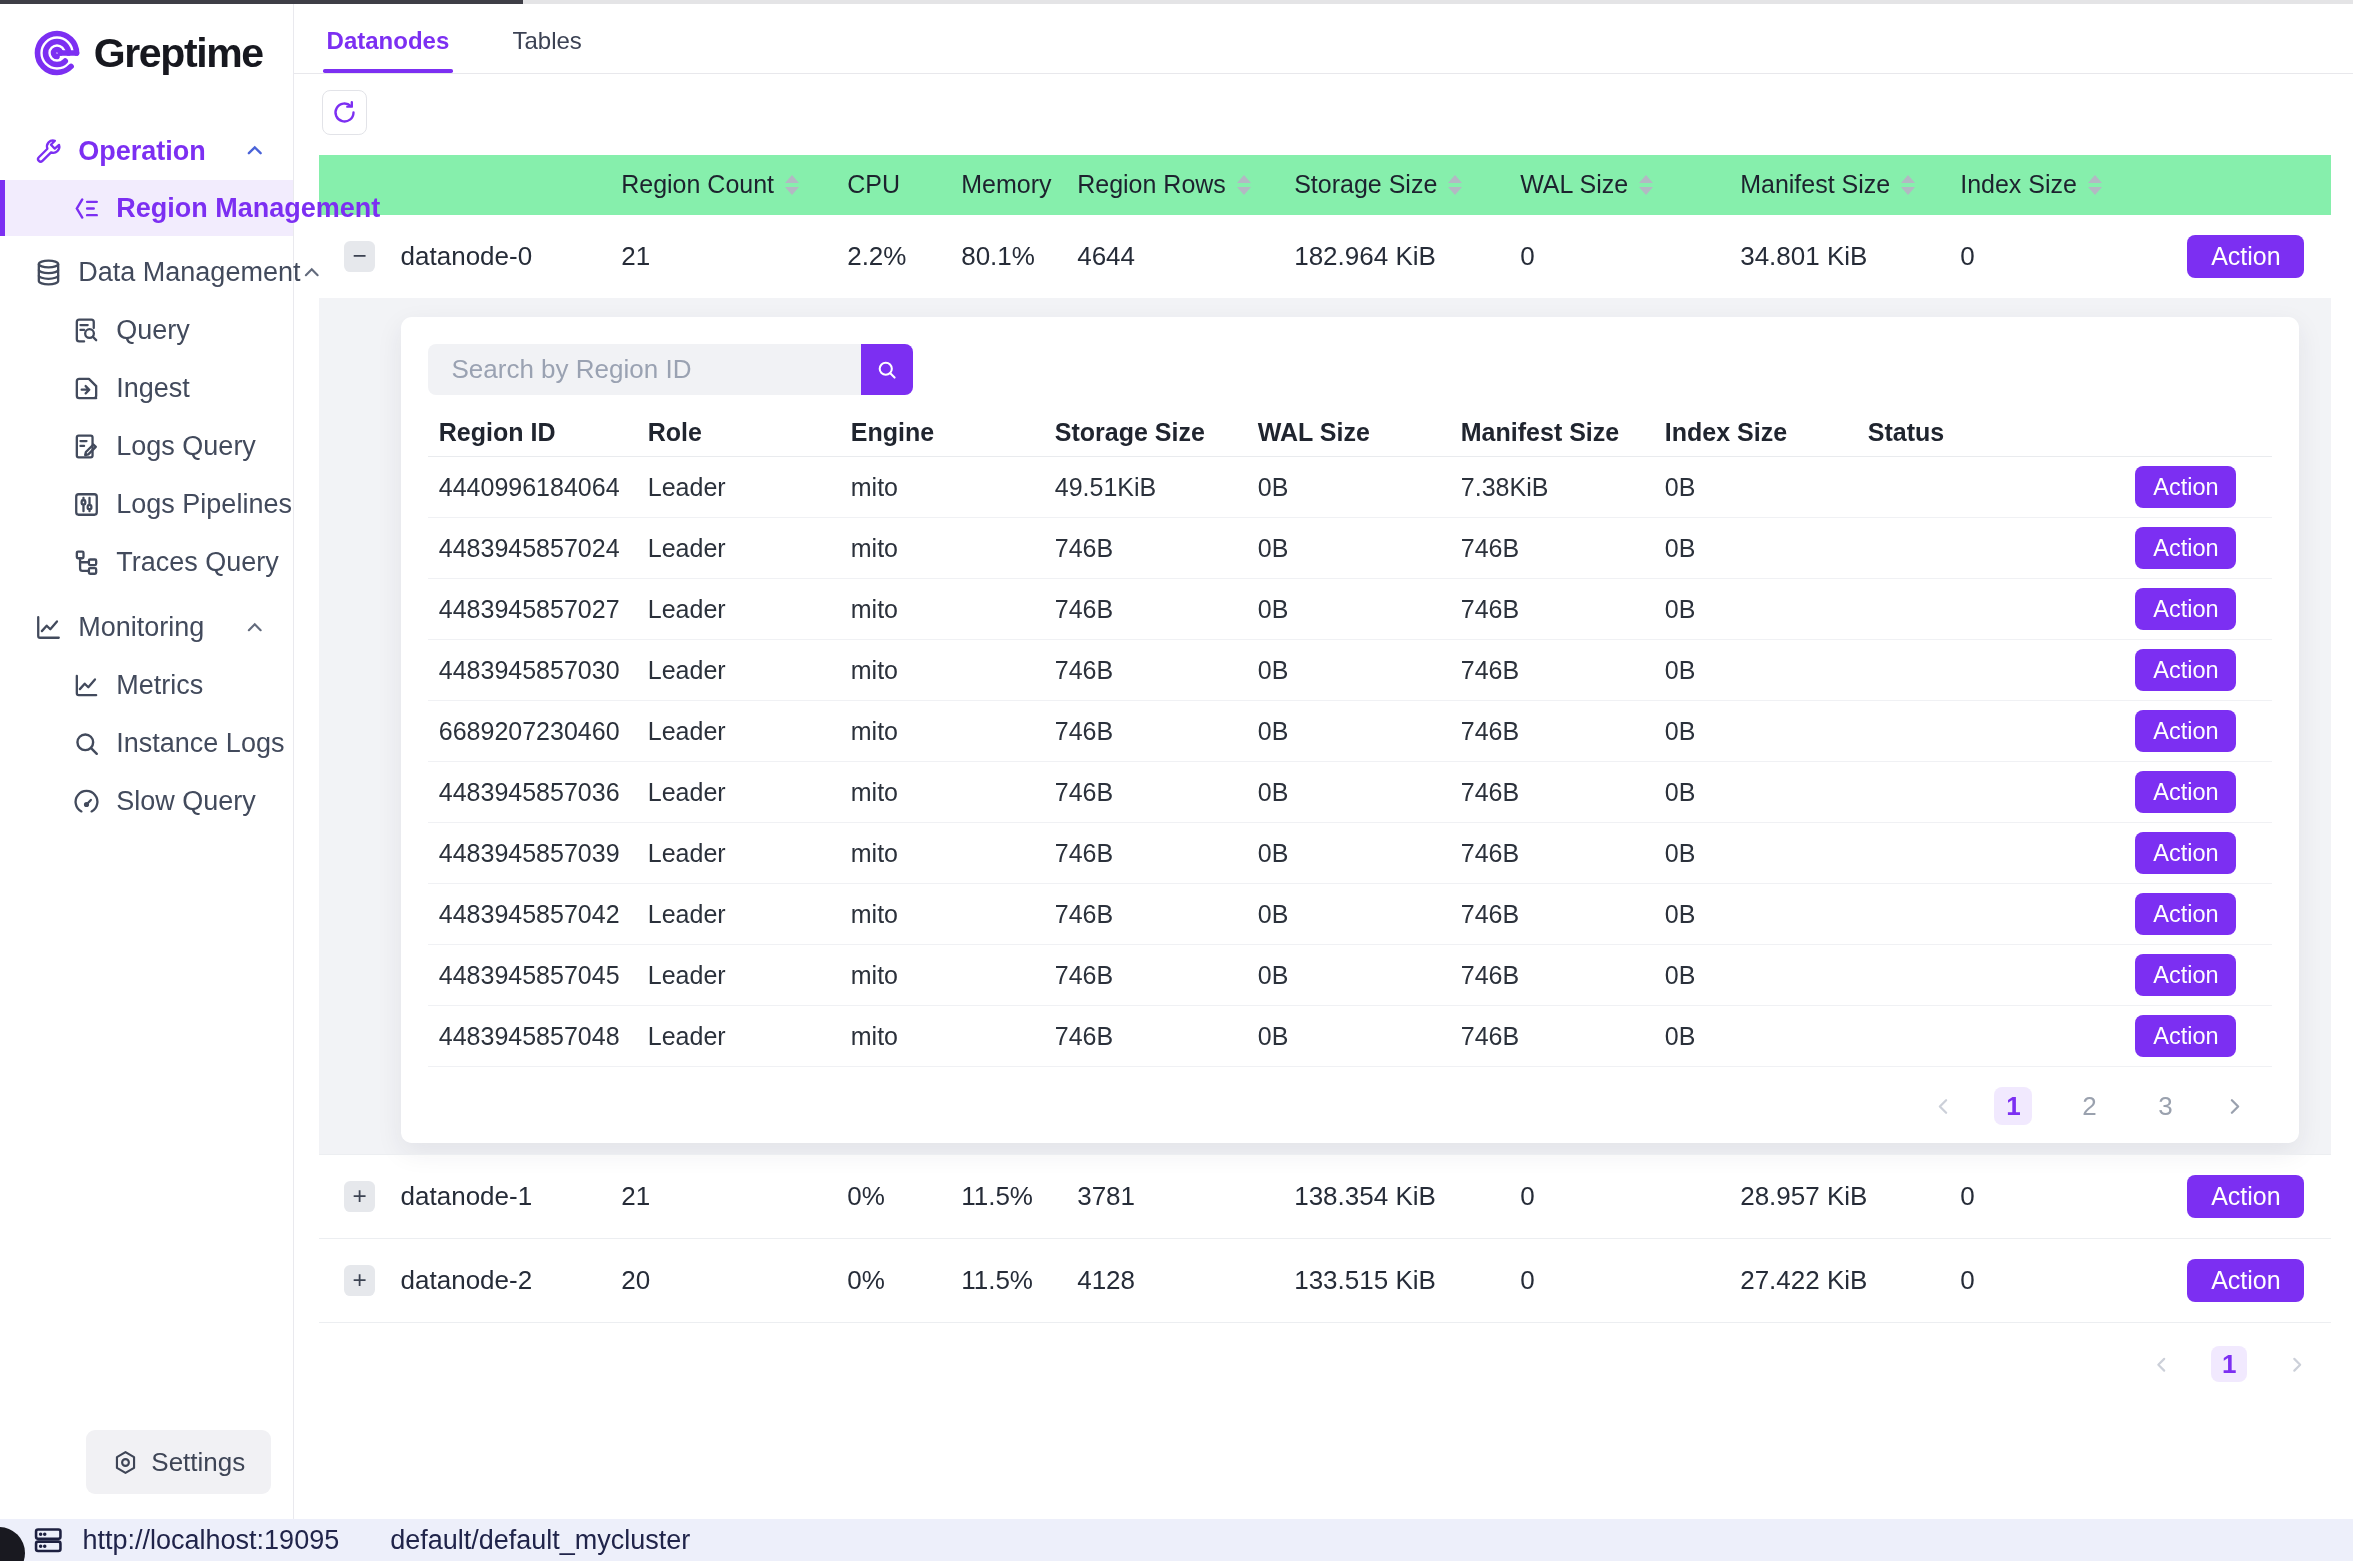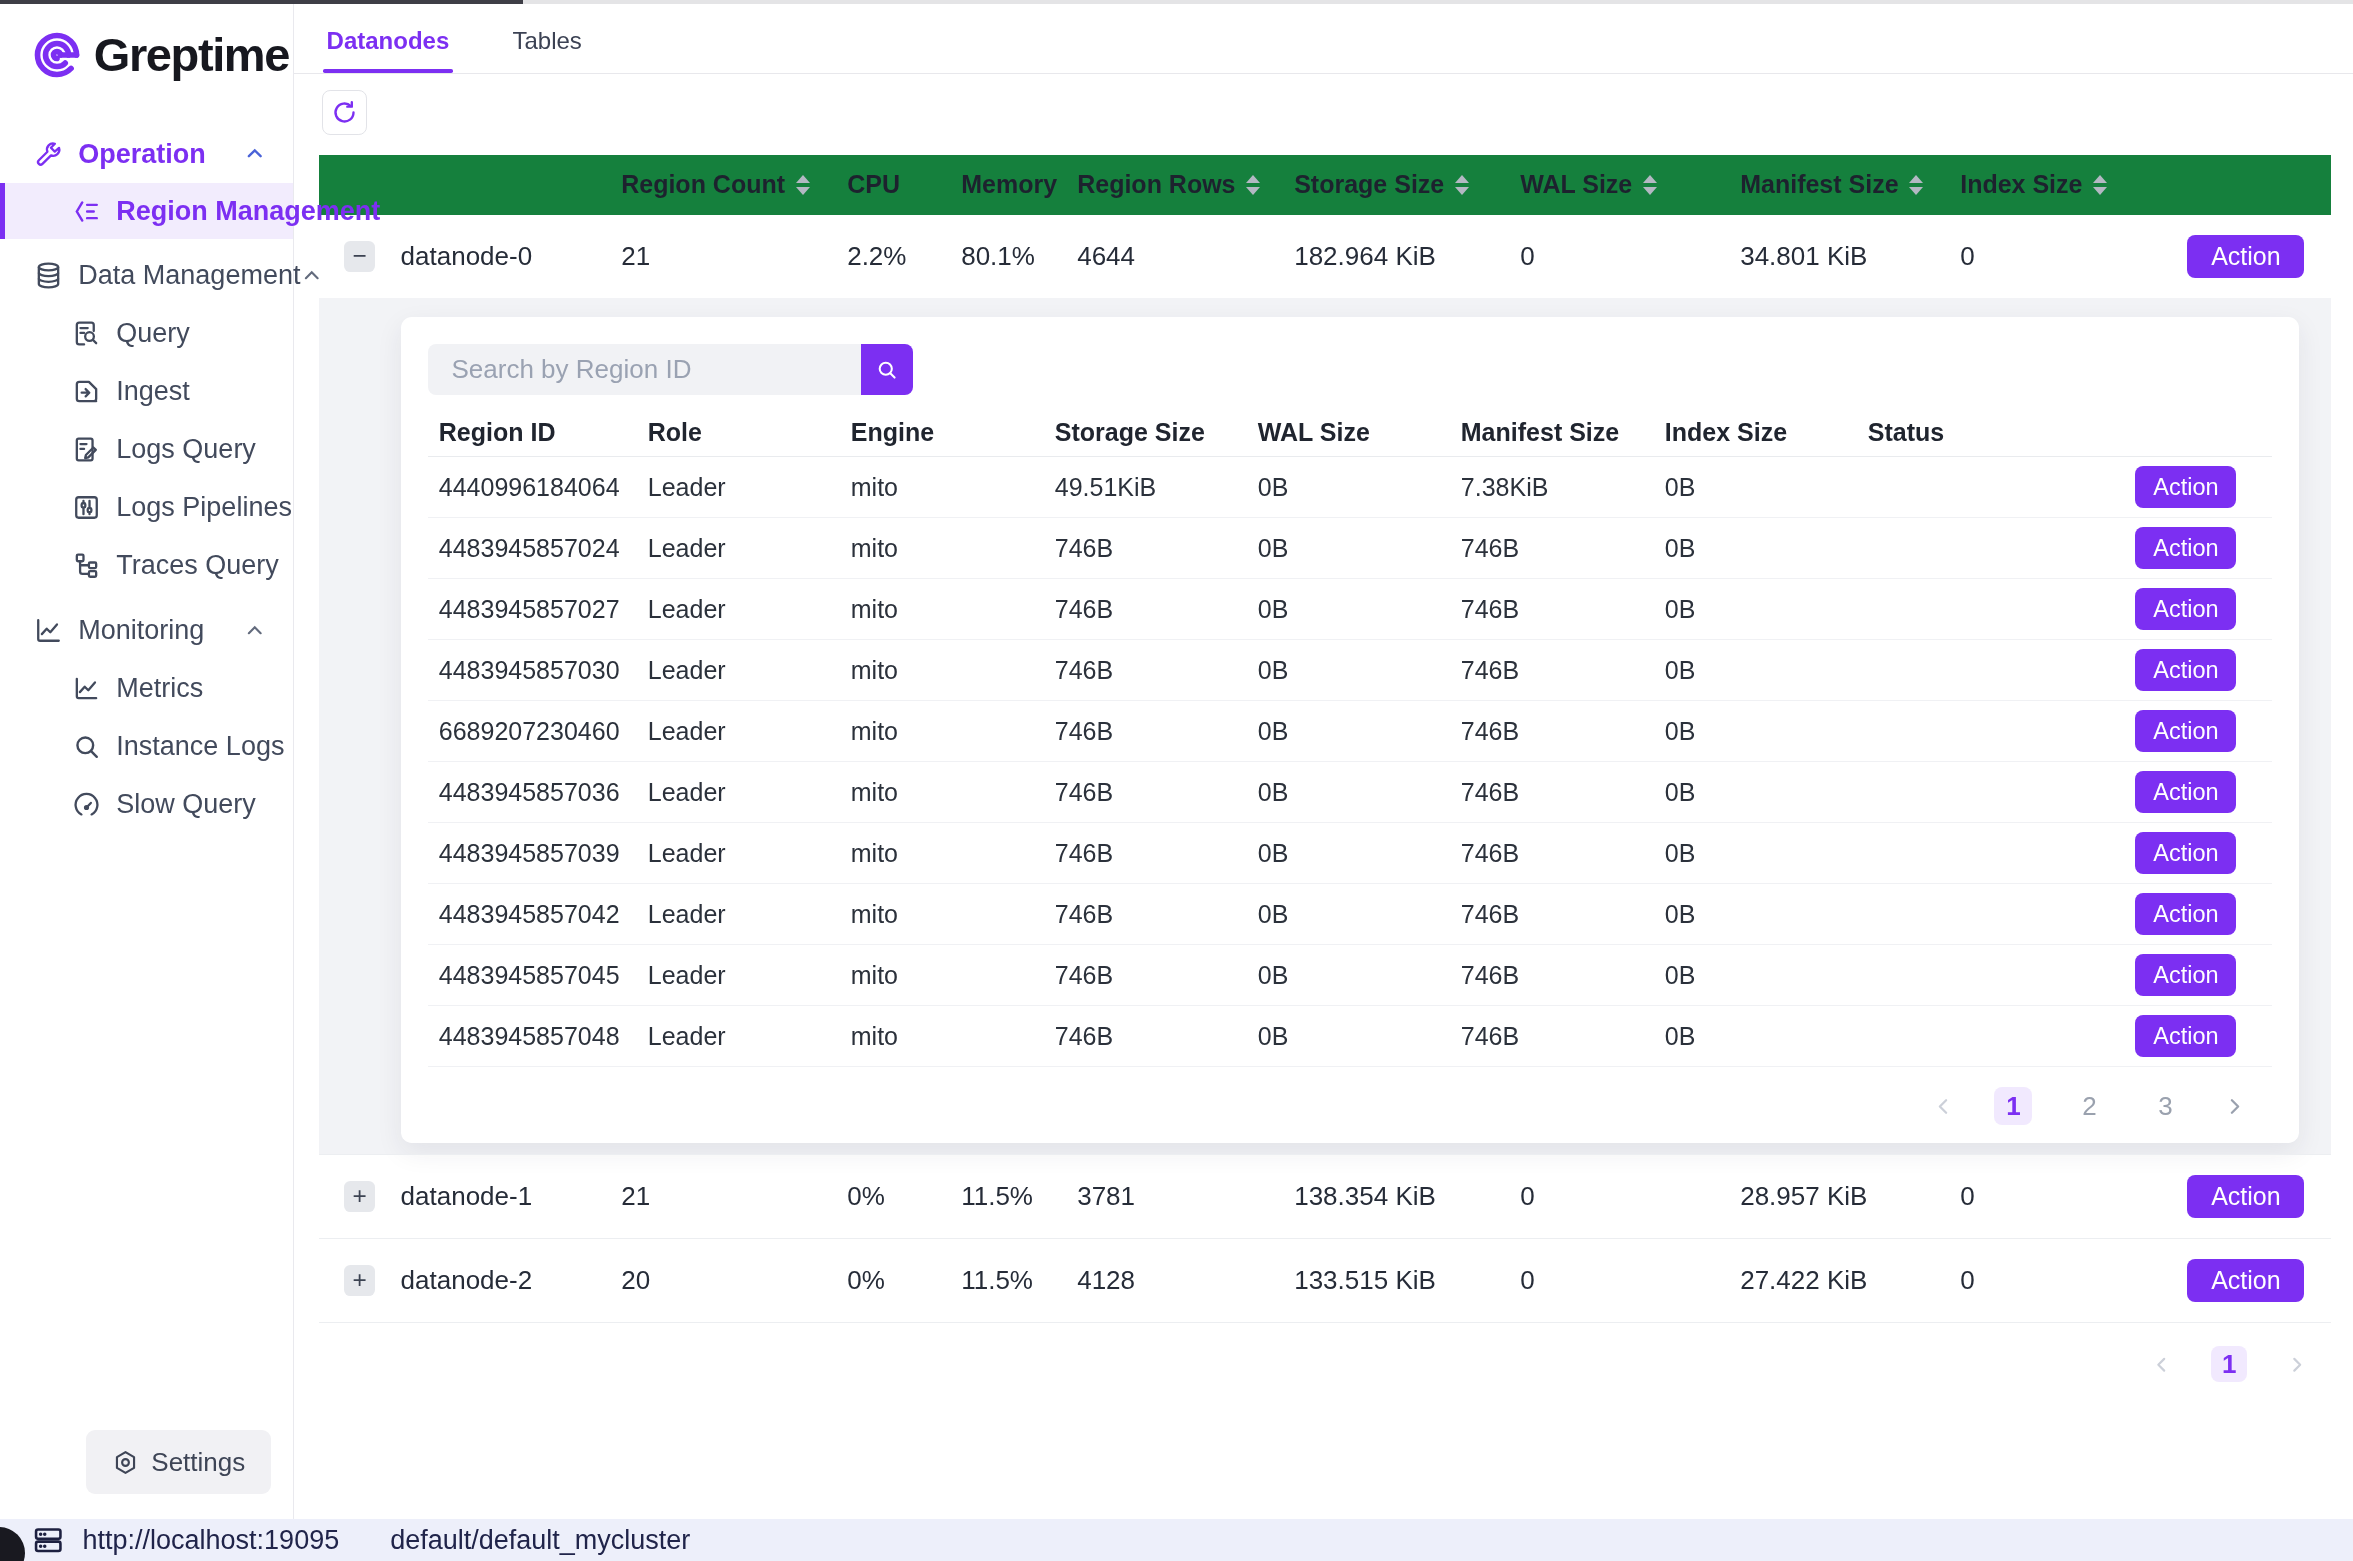--- a/index.html
+++ b/index.html
@@ -8,21 +8,21 @@
     font-family:"Liberation Sans",sans-serif;color:#2a3039;overflow:hidden;
   }
   
   .top-strip{position:absolute;top:0;left:0;width:100%;height:3.6px;background:#e4e4e6;z-index:50}
   .top-strip::before{content:"";position:absolute;left:0;top:0;width:523px;height:3.6px;background:#3e3e46}
 
   
   .sidebar{position:absolute;top:3.6px;left:0;width:293px;bottom:42px;border-right:0.9px solid #e9e9ee;background:#fff;z-index:10}
   .logo{display:flex;align-items:center;gap:10.8px;padding:23.5px 0 0 31px}
   .logo svg{width:52px;height:52px}
-  .logo .word{font-size:47px;font-weight:800;color:#17181f;letter-spacing:-1.4px}
+  .logo .word{font-size:41px;font-weight:800;color:#17181f;letter-spacing:-1.4px}
   .nav{margin-top:43px}
   .nav-item{display:flex;align-items:center;height:58px;padding-left:34px;font-size:27px;color:#424a5c;cursor:pointer;position:relative}
   .nav-item .ic{width:29px;height:29px;margin-right:15.3px;flex:none;display:flex;align-items:center;justify-content:center}
   .nav-item .ic svg{width:29px;height:29px}
   .nav-item.child{padding-left:72px}
   .nav-item.group{margin-top:7.2px}
   .nav-item .lbl{white-space:nowrap}
   .nav-item .chev{margin-left:auto;margin-right:27px;display:flex;color:#636b7d}
   .nav-item.accent{color:#7c2ff2;font-weight:700}
   .nav-item.accent .chev{color:#4a63d8}
@@ -35,21 +35,21 @@
   .tabbar{height:69px;border-bottom:0.9px solid #e8e8ec;display:flex;align-items:flex-end;padding-left:29px;gap:56px}
   .tab{font-size:24px;color:#3c4254;padding:0 3.6px 18px;position:relative;cursor:pointer}
   .tab.active{color:#7c2ff2;font-weight:600}
   .tab.active::after{content:"";position:absolute;left:0;right:0;bottom:-0.9px;height:4.5px;background:#7c2ff2;border-radius:1.8px}
   .toolbar{padding:16.2px 0 0 28px}
   .refresh-btn{width:45px;height:45px;border:0.9px solid #e2e3e8;border-radius:8.1px;background:#fff;display:flex;align-items:center;justify-content:center;cursor:pointer;color:#7c2ff2}
 
   
   .otable{margin:20px 22.6px 0 25px}
   .ogrid{display:grid;grid-template-columns:69px 226px 226px 114px 116px 217px 226px 220px 220px 170px 1fr;align-items:center}
-  .ohead{height:60px;background:#15803d;font-weight:700;font-size:25px;color:#1d222e}
+  .ohead{height:60px;background:#86efac;font-weight:400;font-size:25px;color:#1d222e}
   .hcell{display:flex;align-items:center;padding-left:7.2px;gap:10.8px}
   .sorter{display:inline-flex;flex-direction:column;gap:3.6px;cursor:pointer}
   .sorter i{display:block;width:0;height:0;border-left:7.2px solid transparent;border-right:7.2px solid transparent}
   .sorter .up{border-bottom:8.1px solid #b3b8c3}
   .sorter .dn{border-top:8.1px solid #b3b8c3}
   .orow{height:83px;font-size:26px;color:#262c38;border-bottom:0.9px solid #eceef1}
   .orow.expanded{border-bottom:none}
   .ocell{padding-left:7.2px}
   .name-cell{padding-left:12.6px}
   .expand-btn{width:31px;height:31px;margin-left:18px;background:#e6e8ec;border:none;border-radius:6.3px;color:#3c4352;font-size:24.4px;line-height:1;

